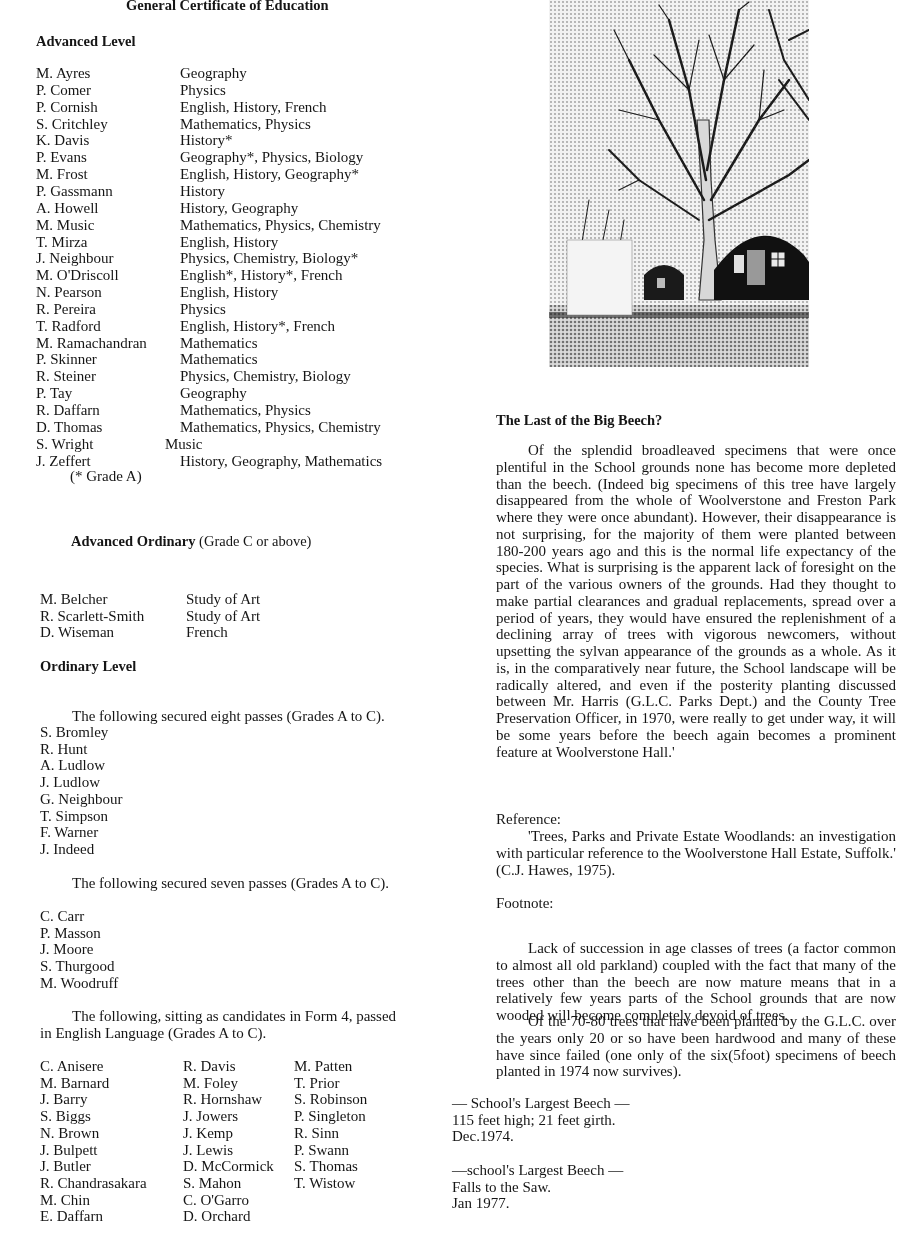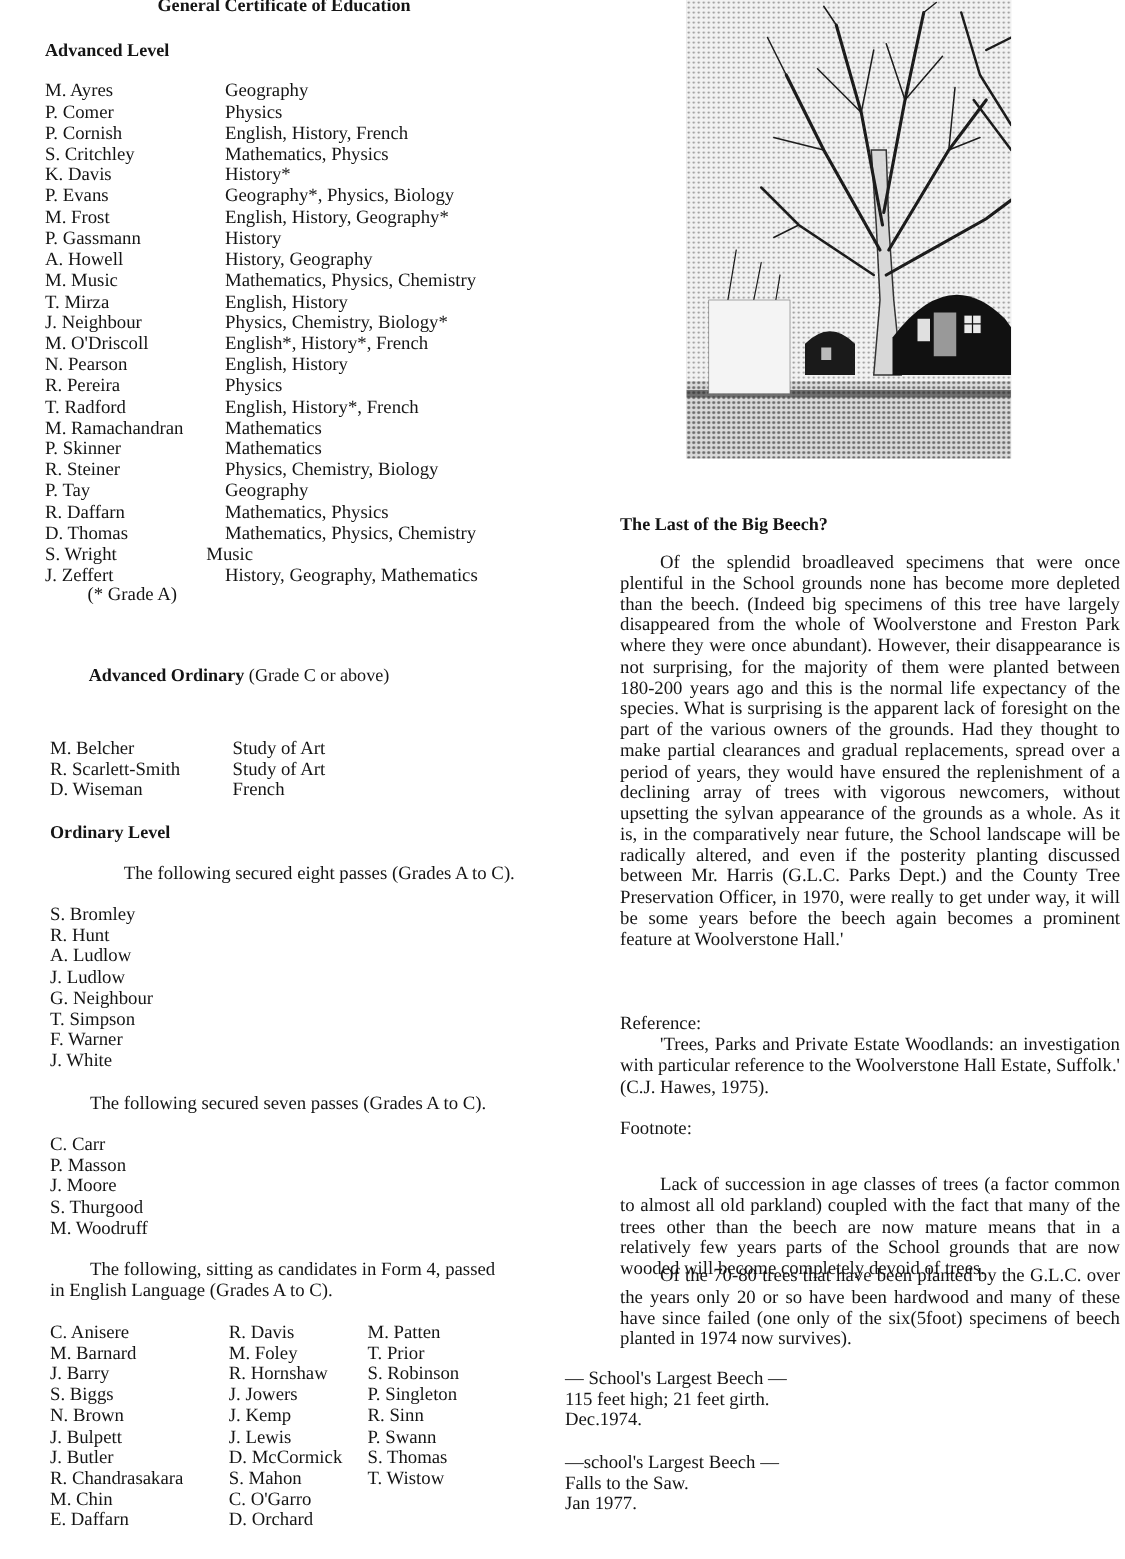--- a/index.html
+++ b/index.html
@@ -145,30 +145,30 @@
       <span class="subj" style="left: 146px;">Study of Art</span>
     </div>
     <div class="row" style="top: 624.4px; left: 40px;">
       <span class="name">D. Wiseman</span>
       <span class="subj" style="left: 146px;">French</span>
     </div>
   </div>
 
 <div class="abs bold" style="left:40px; top:658px; font-size:14.5px;">Ordinary Level</div>
 
-<div class="abs" style="left:72px; top:691px;margin-left:27px;">The following secured eight passes (Grades A to C).</div>
+<div class="abs" style="left:72px; top:708px;">The following secured eight passes (Grades A to C).</div>
 <div id="eight-list" class="list-col" style="left:40px; top:724px;">
     <div>S. Bromley</div>
     <div>R. Hunt</div>
     <div>A. Ludlow</div>
     <div>J. Ludlow</div>
     <div>G. Neighbour</div>
     <div>T. Simpson</div>
     <div>F. Warner</div>
-    <div>J. White</div>
+    <div>J. Indeed</div>
   </div>
 
 <div class="abs" style="left:72px; top:875px;">The following secured seven passes (Grades A to C).</div>
 <div id="seven-list" class="list-col" style="left:40px; top:908px;">
     <div>C. Carr</div>
     <div>P. Masson</div>
     <div>J. Moore</div>
     <div>S. Thurgood</div>
     <div>M. Woodruff</div>
   </div>

